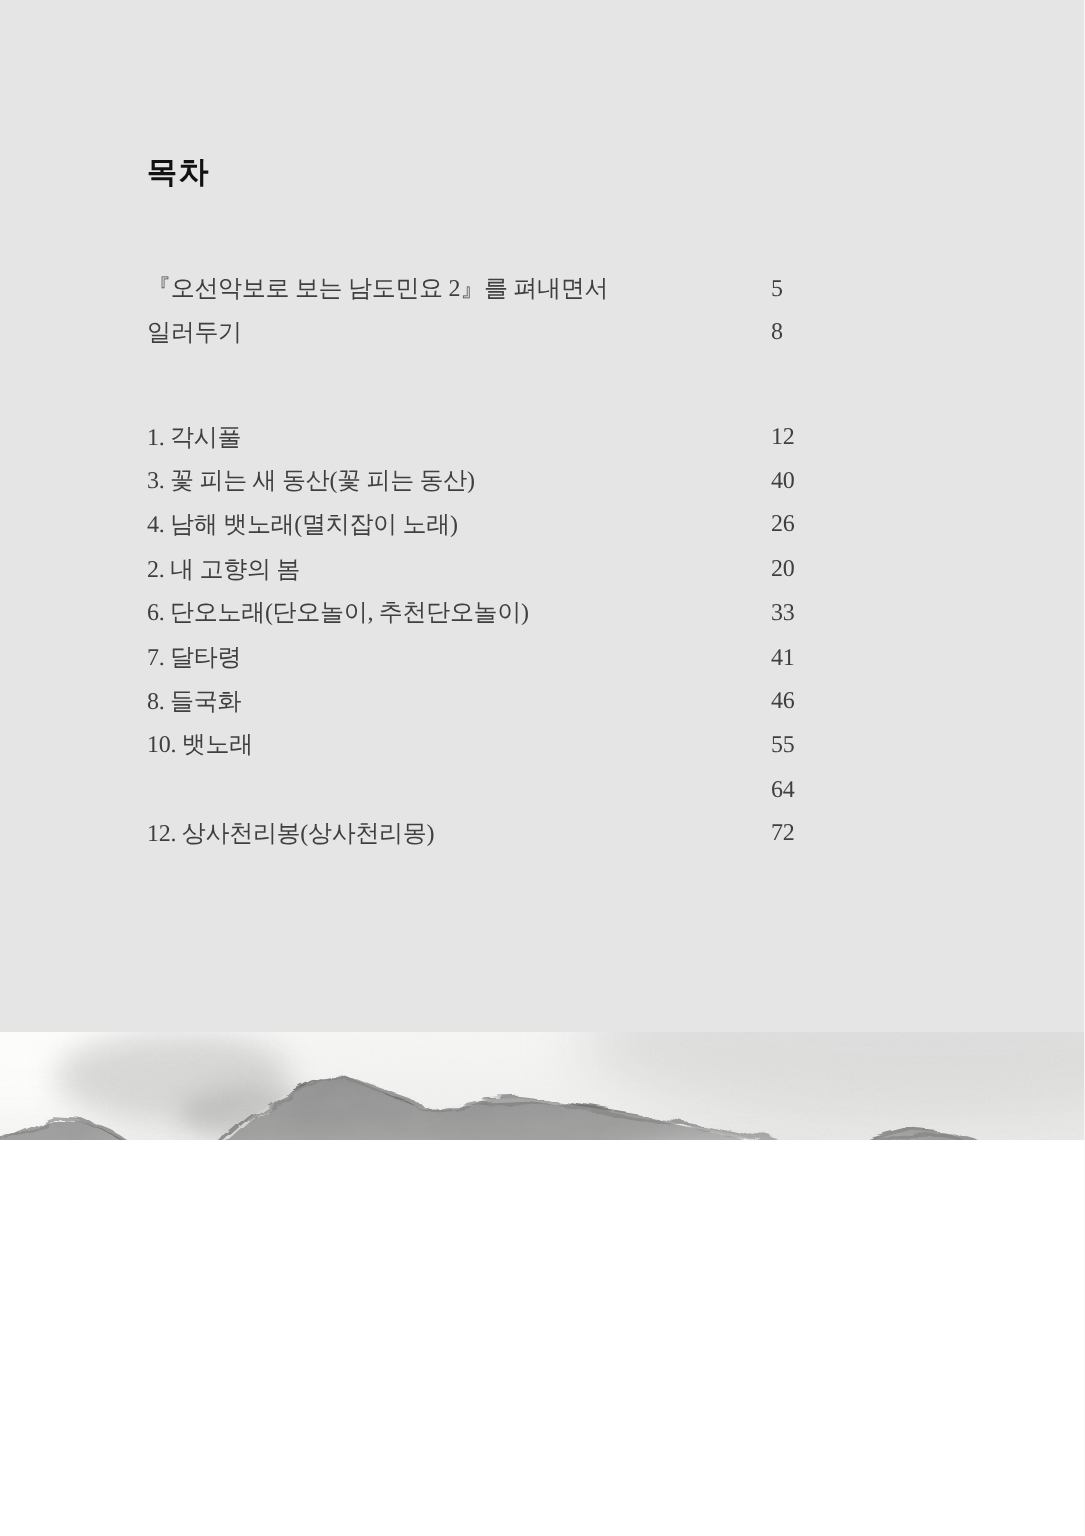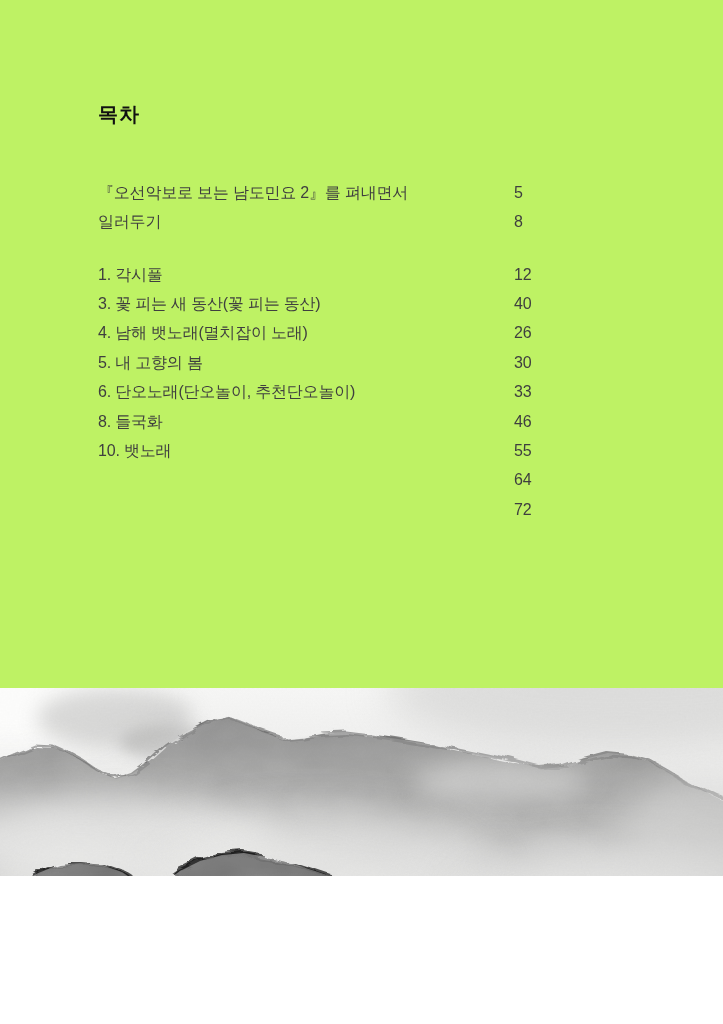--- a/index.html
+++ b/index.html
@@ -1,35 +1,35 @@
 <!DOCTYPE html>
 <html><head>
 <meta charset="utf-8">
 <style>
   html, body { margin: 0; padding: 0; background: #ffffff; }
   .page {
     position: relative;
     width: 723px;
-    height: 876px;
-    background: #bef264;
+    height: 760px;
+    background: #e5e5e5;
     overflow: hidden;
-    font-family: Liberation Sans, sans-serif;
+    font-family: Liberation Serif, serif;
   }
   .toc-title {
     position: absolute;
     left: 98px;
     top: 101px;
     font-size: 20px;
     font-weight: 800;
     color: #111111;
     letter-spacing: 1px;
   }
   .toc-block { position: absolute; left: 0; width: 723px; }
   .toc-front { top: 178px; }
-  .toc-main  { top: 260px; }
+  .toc-main  { top: 277px; }
   .toc-row { position: relative; height: 29.4px; }
   .toc-label, .toc-page {
     position: absolute;
     top: 50%;
     transform: translateY(-50%);
     font-size: 16px;
     color: #3f3f3f;
     white-space: nowrap;
     letter-spacing: -0.2px;
   }
@@ -69,39 +69,44 @@
     </div>
     <div class="toc-row">
       <span class="toc-label">3. 꽃 피는 새 동산(꽃 피는 동산)</span>
       <span class="toc-page">40</span>
     </div>
     <div class="toc-row">
       <span class="toc-label">4. 남해 뱃노래(멸치잡이 노래)</span>
       <span class="toc-page">26</span>
     </div>
     <div class="toc-row">
-      <span class="toc-label">5. 내 고향의 봄</span>
-      <span class="toc-page">30</span>
+      <span class="toc-label">2. 내 고향의 봄</span>
+      <span class="toc-page">20</span>
     </div>
     <div class="toc-row">
       <span class="toc-label">6. 단오노래(단오놀이, 추천단오놀이)</span>
       <span class="toc-page">33</span>
     </div>
     <div class="toc-row">
+      <span class="toc-label">7. 달타령</span>
+      <span class="toc-page">41</span>
+    </div>
+    <div class="toc-row">
       <span class="toc-label">8. 들국화</span>
       <span class="toc-page">46</span>
     </div>
     <div class="toc-row">
       <span class="toc-label">10. 뱃노래</span>
       <span class="toc-page">55</span>
     </div>
     <div class="toc-row">
       <span class="toc-page">64</span>
     </div>
     <div class="toc-row">
+      <span class="toc-label">12. 상사천리봉(상사천리몽)</span>
       <span class="toc-page">72</span>
     </div>
   </div>
 
   <div class="artwork">
     <svg width="723" height="336" viewBox="0 0 723 336" xmlns="http://www.w3.org/2000/svg" role="img">
       <defs>
         <linearGradient id="skyG" x1="0" y1="0" x2="0" y2="1">
           <stop offset="0" stop-color="#f6f6f5"></stop>
           <stop offset="0.35" stop-color="#e8e8e7"></stop>

